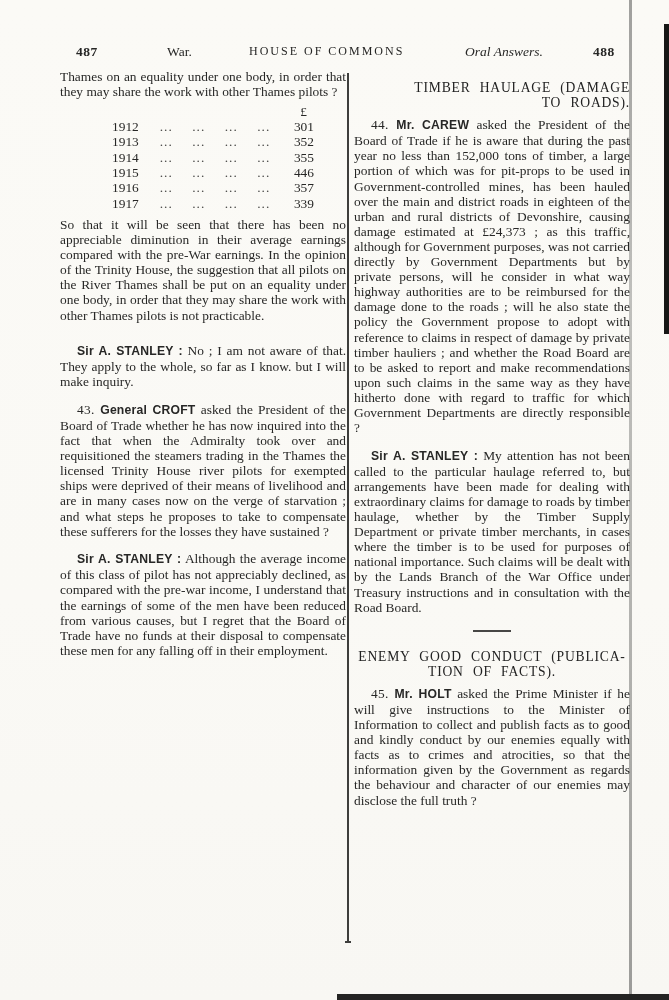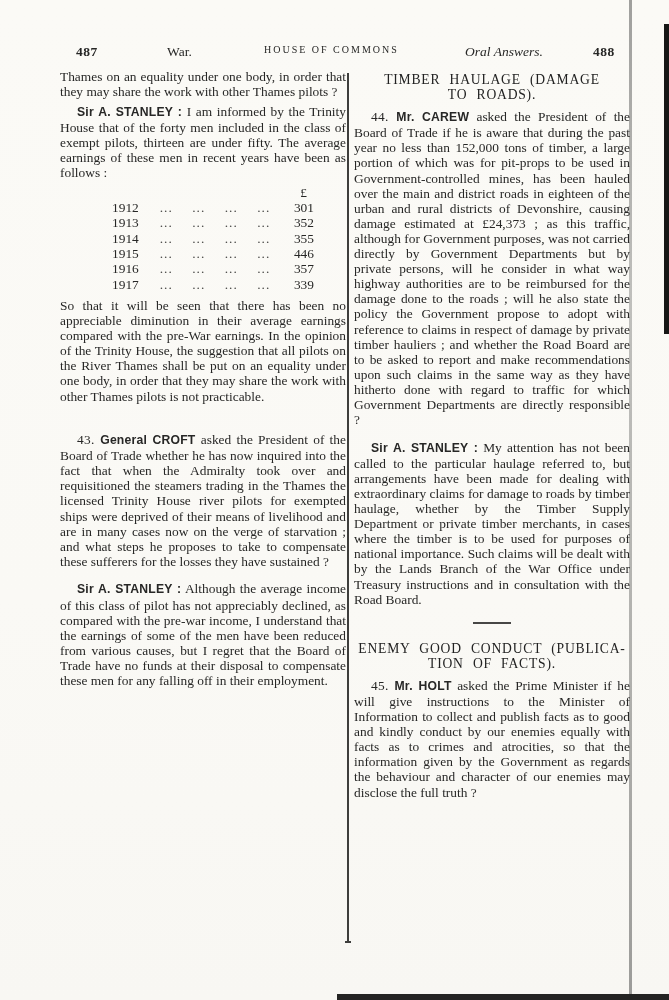--- a/index.html
+++ b/index.html
@@ -14,21 +14,21 @@
   
   .scan-line-right{position:absolute;left:629px;top:0;width:3px;height:1000px;
     background:linear-gradient(180deg,#8f8f8d,#b5b5b2 30%,#a2a29f 70%,#8b8b89);opacity:.85;}
   .scan-black-strip{position:absolute;right:0;top:24px;width:5px;height:310px;background:#171716;}
   .scan-bottom-bar{position:absolute;left:337px;right:0;bottom:0;height:6px;background:#242423;}
   
   .hdr{position:absolute;top:44px;left:0;width:619px;height:18px;font-size:13.5px;text-align:center;}
   .hdr span{position:absolute;white-space:nowrap;}
   .h-pageL{left:76px;font-weight:600;letter-spacing:.5px;}
   .h-war{left:167px;}
-  .h-hoc{left:264px;letter-spacing:2px;font-size:10px;}
+  .h-hoc{left:249px;letter-spacing:2px;font-size:12px;}
   .h-oral{left:421px;font-style:italic;margin-left:44px;}
   .h-pageR{left:593px;font-weight:600;letter-spacing:.5px;}
   
   .col-divider{position:absolute;left:347px;top:73px;width:2px;height:869px;background:#3e3e3c;}
   .col-divider:after{content:"";position:absolute;left:-2px;bottom:-1px;width:6px;height:2px;background:#3e3e3c;}
   .col{position:absolute;font-size:13.4px;line-height:15.1px;text-align:justify;}
   .col-left{left:60px;top:69px;width:286px;}
   .col-right{left:354px;top:72px;width:276px;}
   p.para{margin:0 0 4.5px 0;}
   p.indent{text-indent:17px;}
@@ -64,21 +64,20 @@
     <span class="h-hoc">HOUSE OF COMMONS</span>
     <span class="h-oral">Oral Answers.</span>
     <span class="h-pageR">488</span>
   </div>
 
   <div class="col-divider"></div>
 
   <div class="col col-left">
     <p class="para">Thames on an equality under one body, in order that they may share the work with other Thames pilots ?</p>
 
-    <p class="para indent"><span class="speaker">Sir A. STANLEY :</span><span> I am informed by the Trinity House that of the forty men included in the class of exempt pilots, thirteen are under fifty.  The average earnings of these men in recent years have been as follows :</span></p>
 
     <div class="etable">
       <div class="t-head">£</div>
       <div>
           <div class="t-row">
             <span class="t-year">1912</span>
             <span class="t-dots">...</span>
             <span class="t-dots">...</span>
             <span class="t-dots">...</span>
             <span class="t-dots">...</span>
@@ -125,30 +124,31 @@
             <span class="t-val">339</span>
           </div>
         </div>
     </div>
 
     <p class="para">So that it will be seen that there has been no appreciable diminution in their average earnings compared with the pre-War earnings.  In the opinion of the Trinity House, the suggestion that all pilots on the River Thames shall be put on an equality under one body, in order that they may share the work with other Thames pilots is not practicable.</p>
     <div class="gap-lg"></div>
 
     <div class="gap-lg"></div>
 
+    <p class="para indent"><span class="speaker">Sir A. STANLEY :</span><span> No ; I am not aware of that.  They apply to the whole, so far as I know. but I will make inquiry.</span></p>
     <div class="gap-lg"></div>
 
     <p class="para indent"><span class="qnum">43. </span><span class="speaker">General CROFT</span><span> asked the President of the Board of Trade whether he has now inquired into the fact that when the Admiralty took over and requisitioned the steamers trading in the Thames the licensed Trinity House river pilots for exempted ships were deprived of their means of livelihood and are in many cases now on the verge of starvation ; and what steps he proposes to take to compensate these sufferers for the losses they have sustained ?</span></p>
     <div class="gap-lg"></div>
 
     <p class="para indent"><span class="speaker">Sir A. STANLEY :</span><span> Although the average income of this class of pilot has not appreciably declined, as compared with the pre-war income, I understand that the earnings of some of the men have been reduced from various causes, but I regret that the Board of Trade have no funds at their disposal to compensate these men for any falling off in their employment.</span></p>
   </div>
 
   <div class="col col-right">
-    <h3 class="sec-head" style="margin-top:0;font-weight:normal;">
+    <h3 class="sec-head" style="margin-top:8px;font-weight:normal;text-align:right;">
       <span class="hl">TIMBER HAULAGE (DAMAGE</span>
       <span class="hl">TO ROADS).</span>
     </h3>
 
     <p class="para indent"><span class="qnum">44. </span><span class="speaker">Mr. CAREW</span><span> asked the President of the Board of Trade if he is aware that during the past year no less than 152,000 tons of timber, a large portion of which was for pit-props to be used in Government-controlled mines, has been hauled over the main and district roads in eighteen of the urban and rural districts of Devonshire, causing damage estimated at £24,373 ; as this traffic, although for Government purposes, was not carried directly by Government Departments but by private persons, will he consider in what way highway authorities are to be reimbursed for the damage done to the roads ; will he also state the policy the Government propose to adopt with reference to claims in respect of damage by private timber hauliers ; and whether the Road Board are to be asked to report and make recommendations upon such claims in the same way as they have hitherto done with regard to traffic for which Government Departments are directly responsible ?</span></p>
     <div class="gap-lg"></div>
 
     <p class="para indent"><span class="speaker">Sir A. STANLEY :</span><span> My attention has not been called to the particular haulage referred to, but arrangements have been made for dealing with extraordinary claims for damage to roads by timber haulage, whether by the Timber Supply Department or private timber merchants, in cases where the timber is to be used for purposes of national importance.  Such claims will be dealt with by the Lands Branch of the War Office under Treasury instructions and in consultation with the Road Board.</span></p>
 
     <div class="dash-divider"></div>

